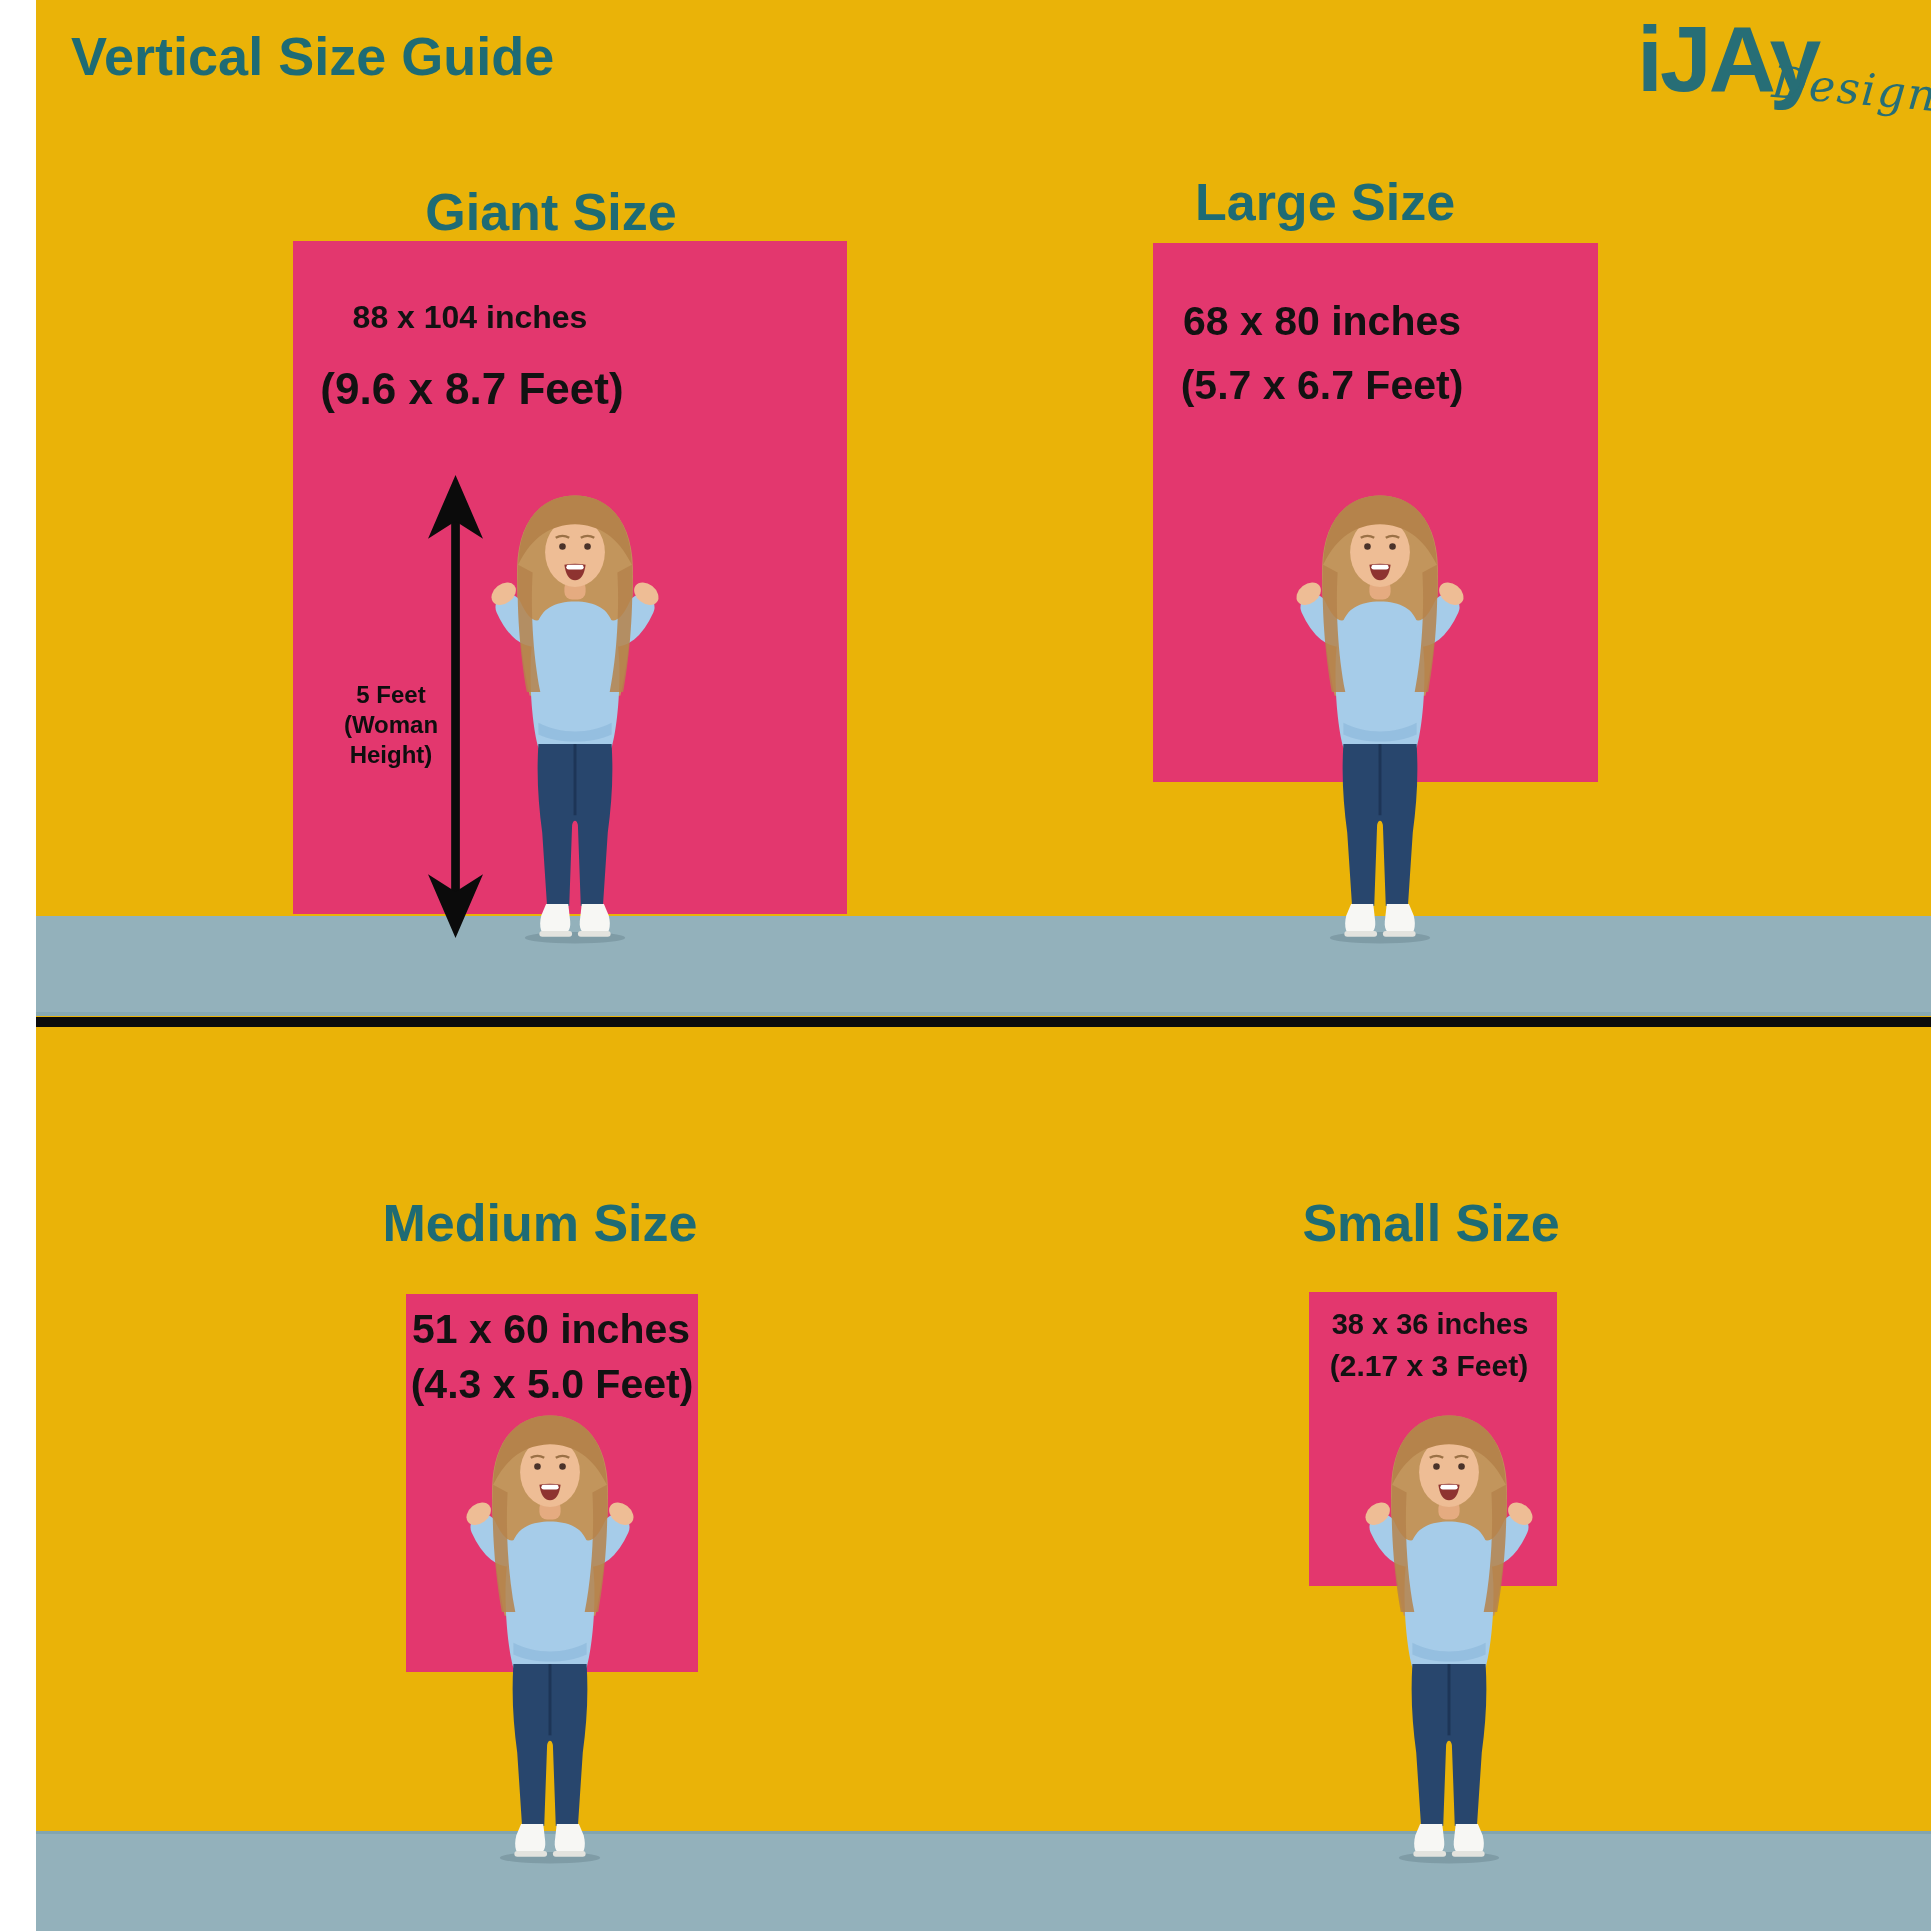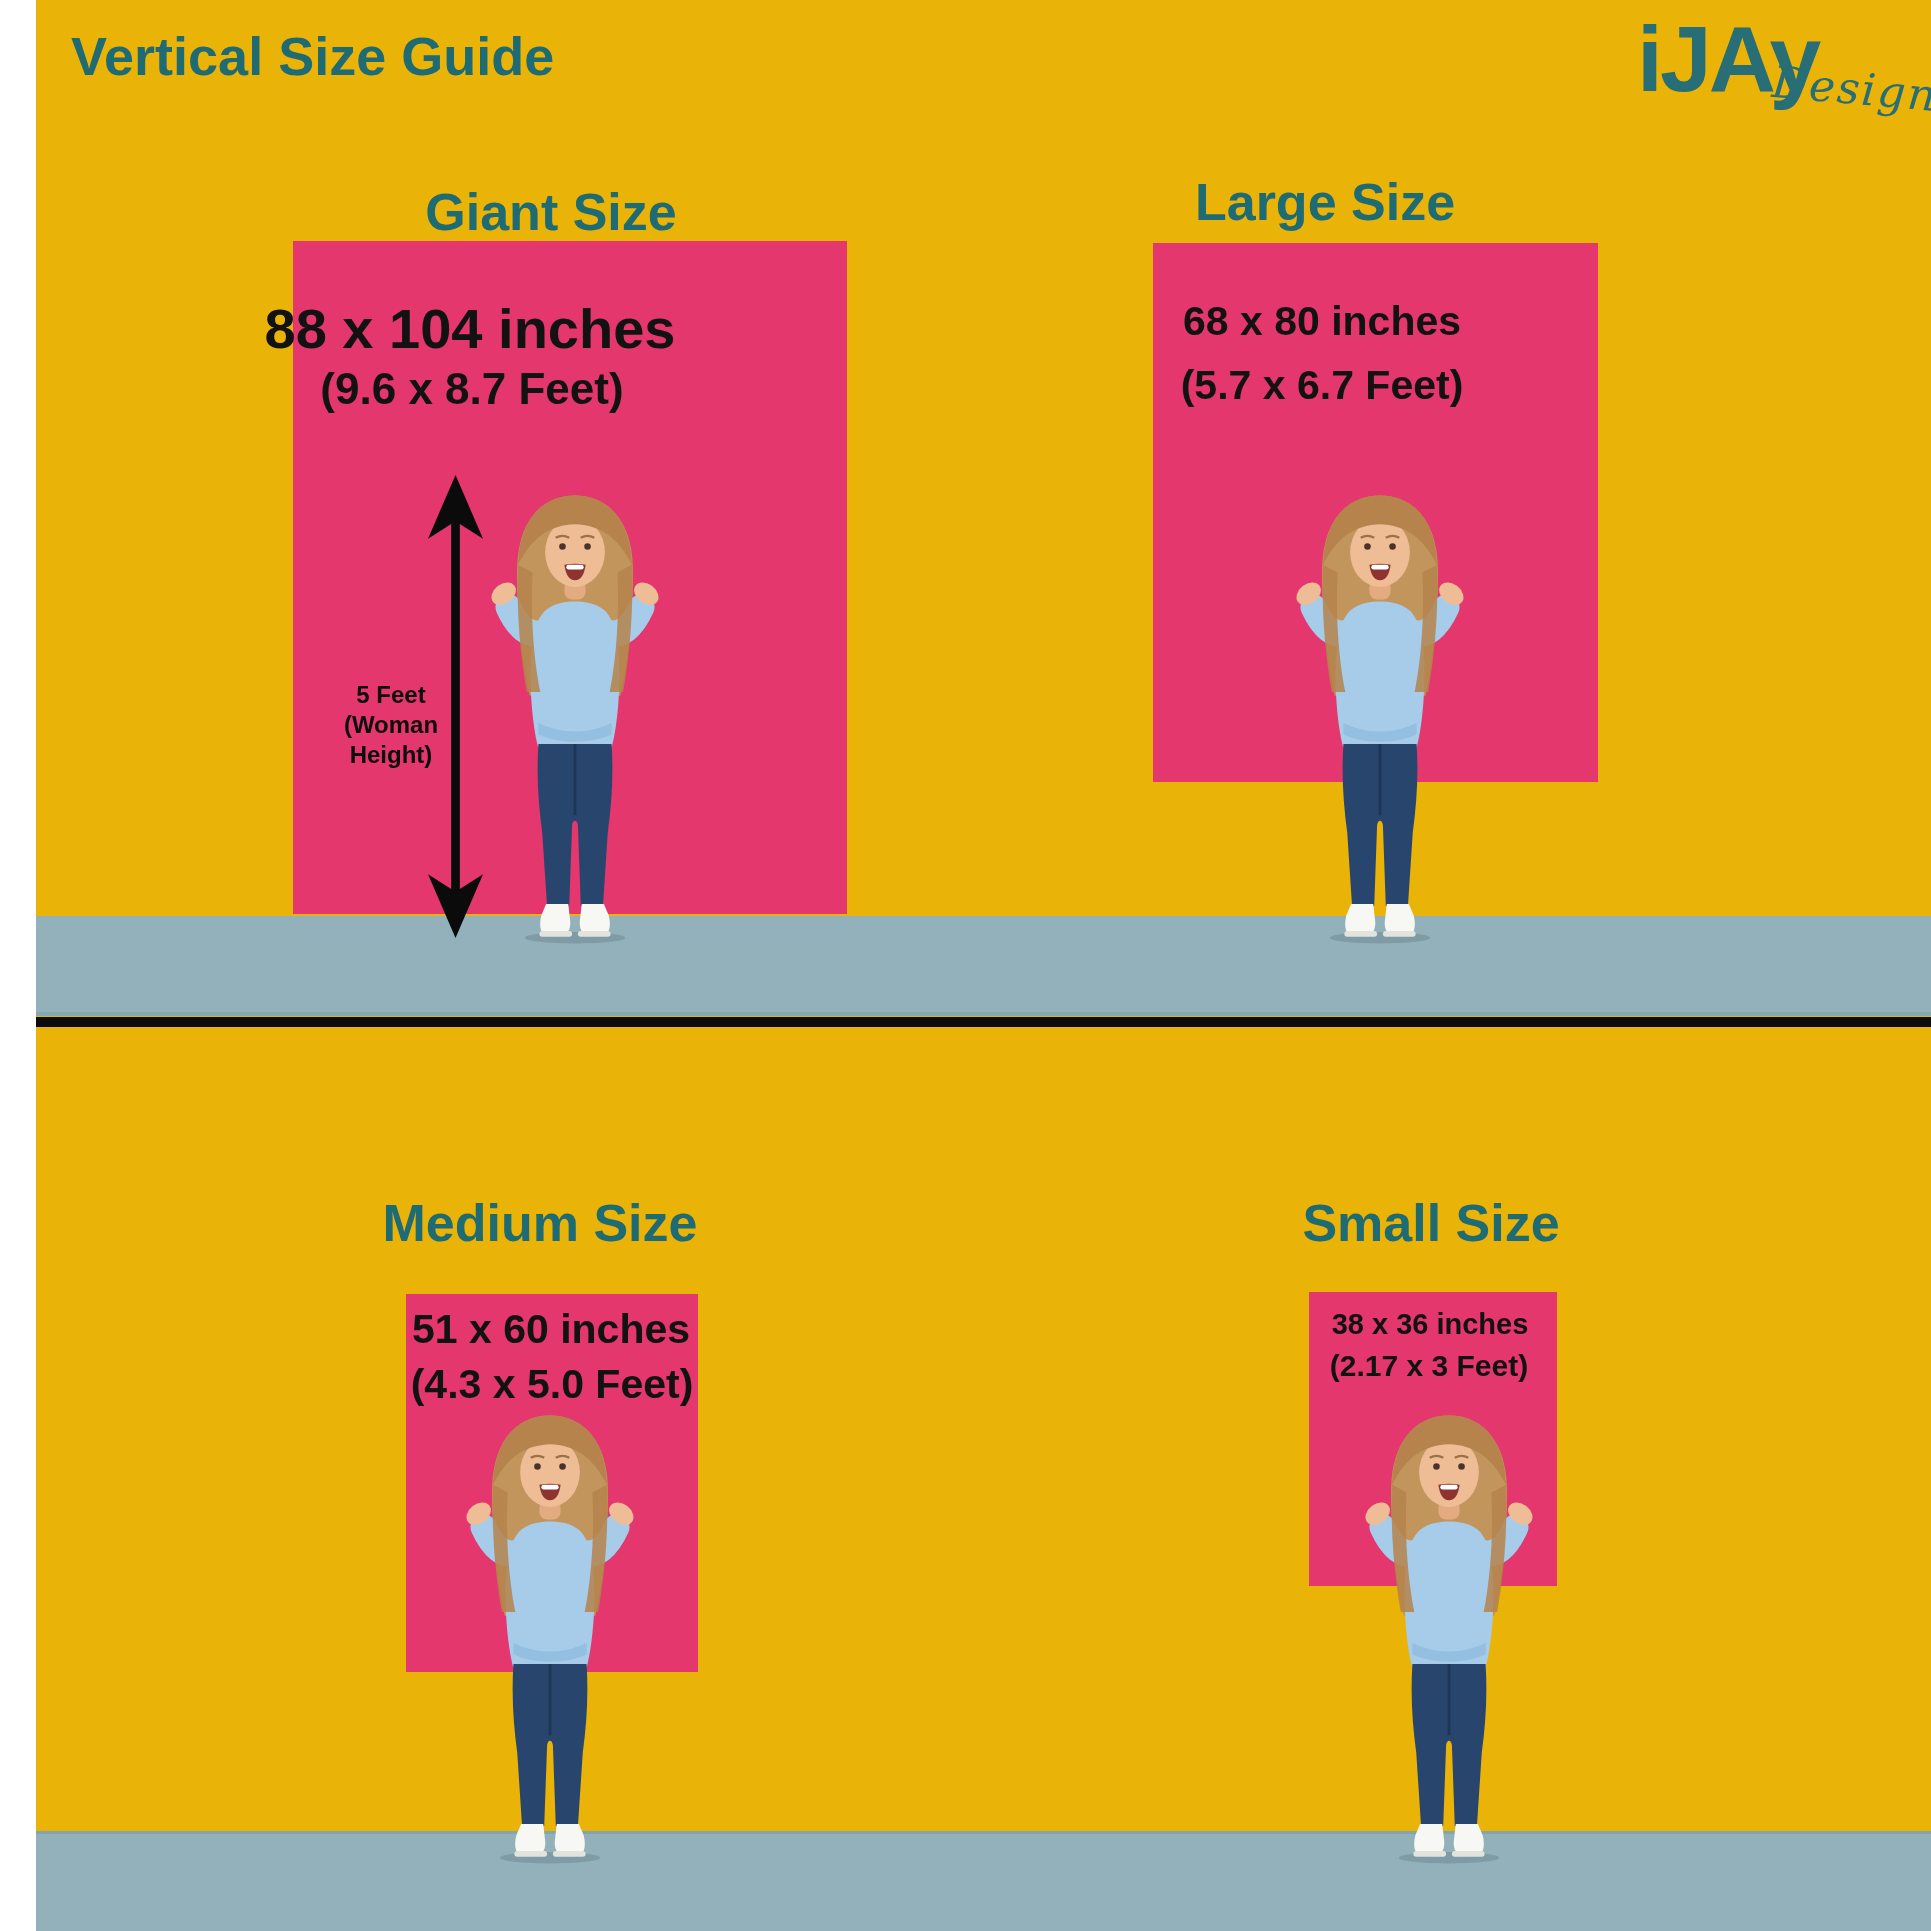--- a/index.html
+++ b/index.html
@@ -47,21 +47,21 @@
 
   
   .pink-rect { background: #e3376e; }
   .rect-giant  { left: 257px;  top: 241px;  width: 554px; height: 673px; }
   .rect-large  { left: 1117px; top: 243px;  width: 445px; height: 539px; }
   .rect-medium { left: 370px;  top: 1294px; width: 292px; height: 378px; }
   .rect-small  { left: 1273px; top: 1292px; width: 248px; height: 294px; }
 
   
   .dim-text { font-weight: bold; color: #121212; line-height: 1; }
-  .g1 { left: 434px;  top: 301px;  font-size: 56px; }
+  .g1 { left: 434px;  top: 301px;  font-size: 32px; }
   .g2 { left: 436px;  top: 367px;  font-size: 44px; }
   .l1 { left: 1286px; top: 301px;  font-size: 41px; }
   .l2 { left: 1286px; top: 365px;  font-size: 41px; }
   .m1 { left: 515px;  top: 1309px; font-size: 41px; }
   .m2 { left: 516px;  top: 1364px; font-size: 41px; }
   .s1 { left: 1394px; top: 1310px; font-size: 29px; }
   .s2 { left: 1393px; top: 1351px; font-size: 30px; }
 
   
   .floor-band-top {

